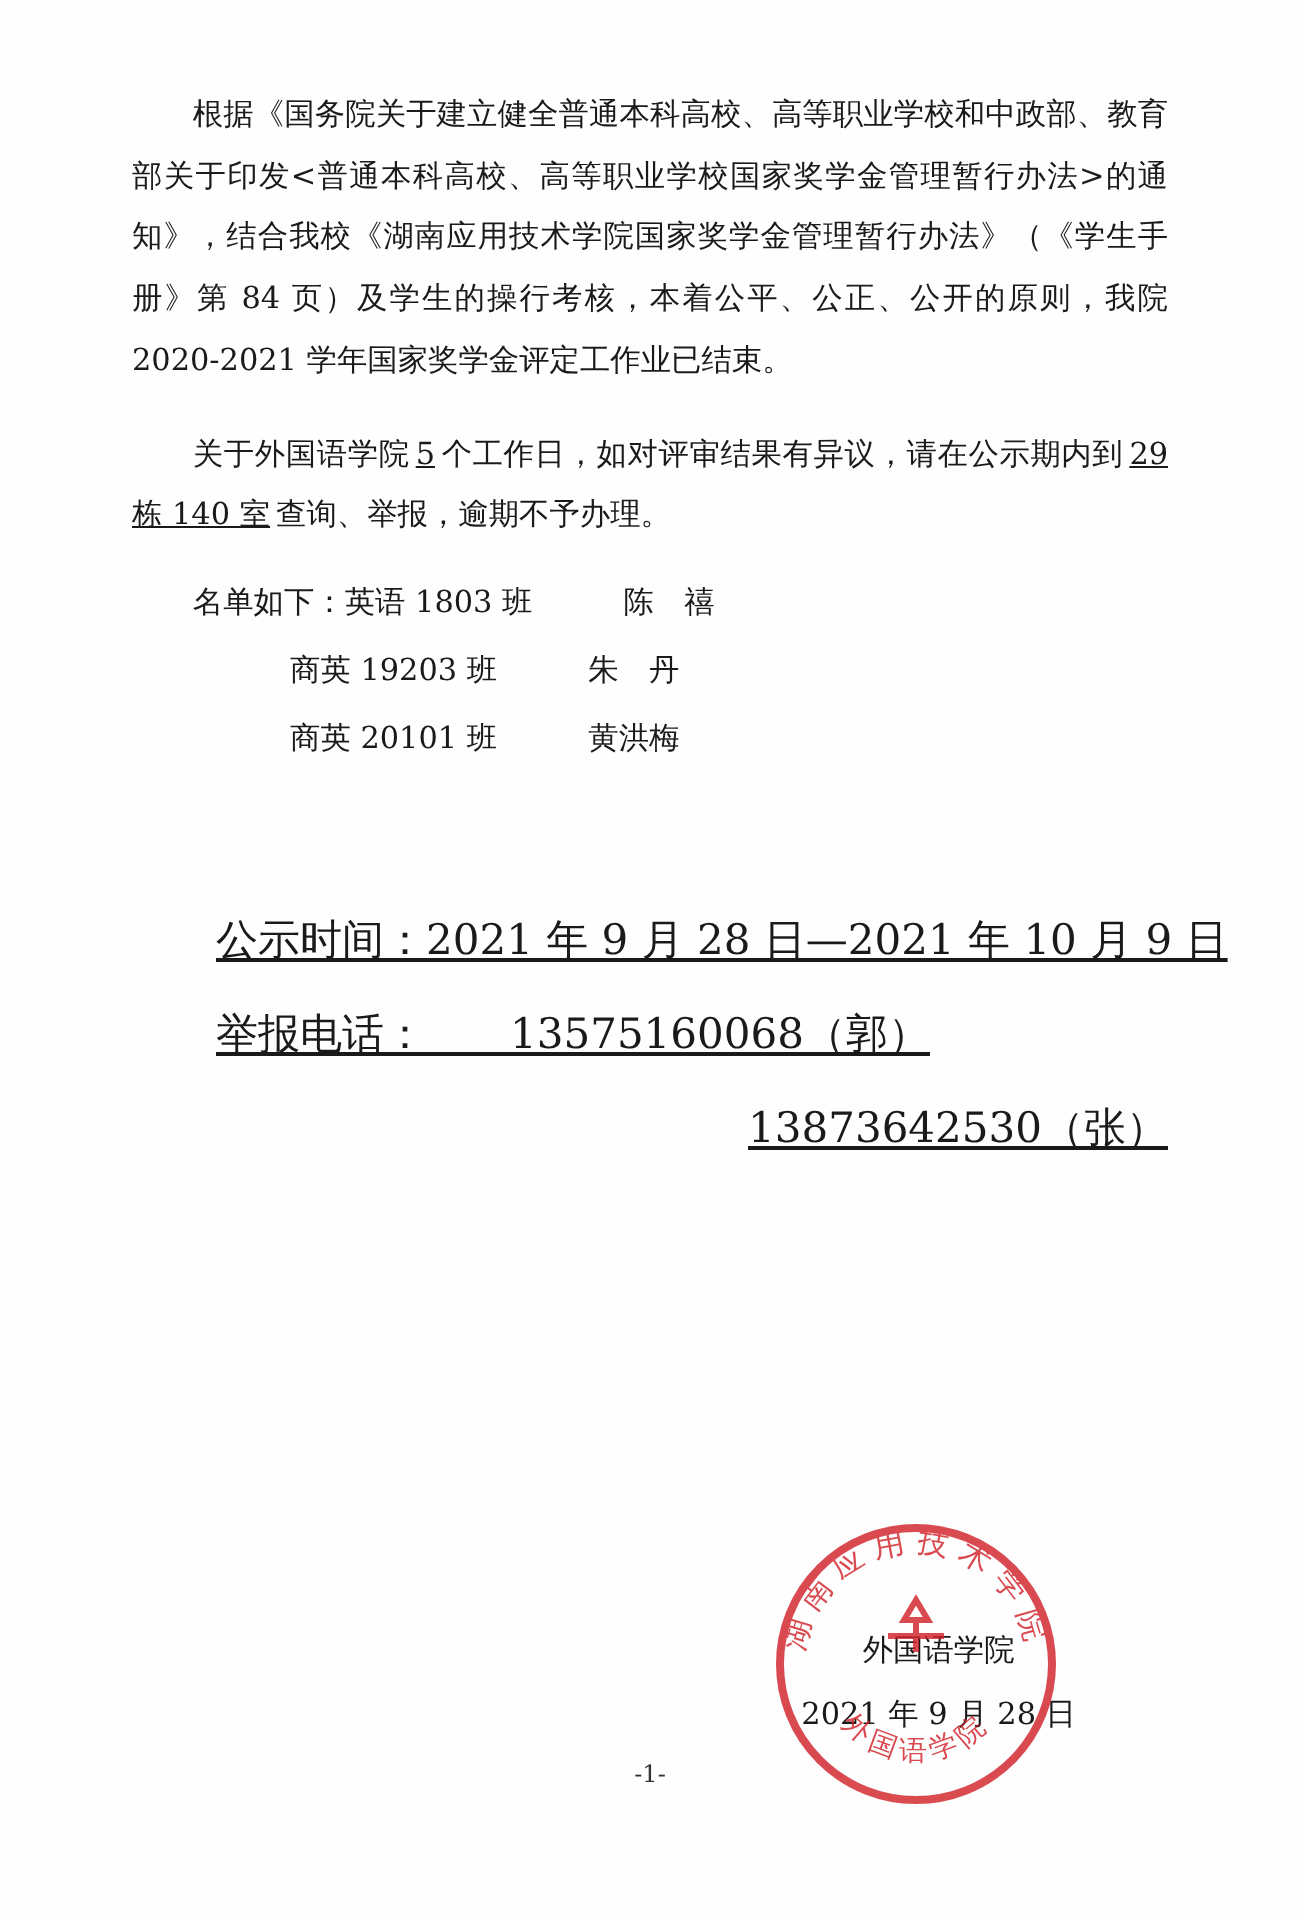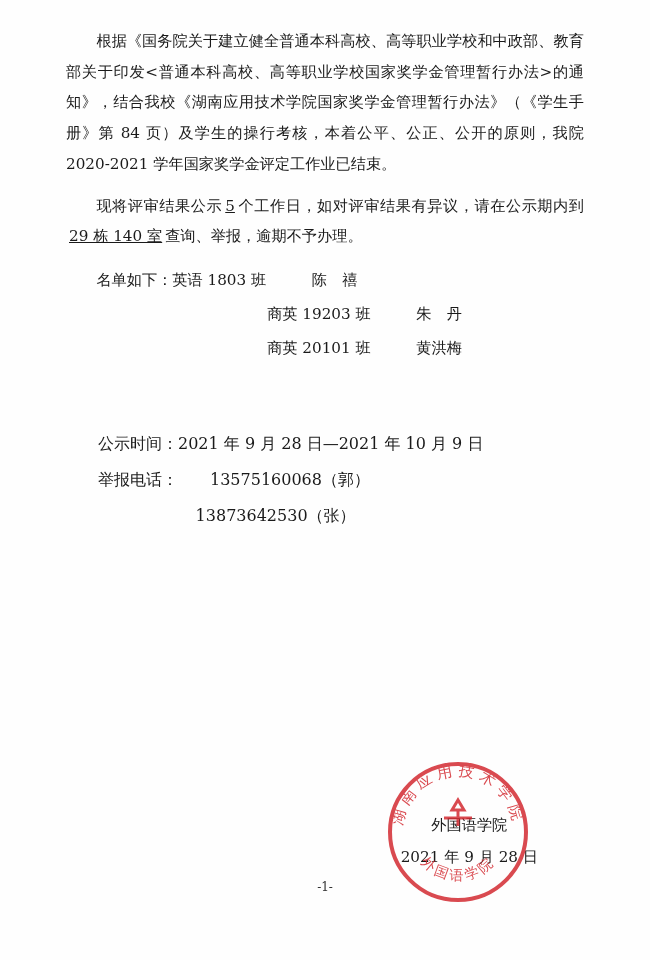--- a/index.html
+++ b/index.html
@@ -28,21 +28,21 @@
     font-weight: bold;
     line-height: 1.75;
     text-align: center;
     letter-spacing: 0.5px;
     font-family: "DejaVu Serif", "Liberation Serif", serif;
   }
   .body-block {
     padding: 26px 66px 0 66px;
   }
   p.para {
-    margin: 0 0 11px 0;
+    margin: 16px 0 11px 0;
     font-size: 15.2px;
     line-height: 2.02;
     text-align: justify;
     text-justify: inter-ideograph;
     text-indent: 2em;
   }
   .underline {
     text-decoration: underline;
     padding: 0 3px;
   }
@@ -52,34 +52,35 @@
   }
   .name-row {
     font-size: 15.2px;
     line-height: 2.25;
     text-indent: 2em;
     margin: 0;
     white-space: pre;
   }
   .name-row.indented {
     text-indent: 5.2em;
-    text-align: center;
   }
   .tail-block {
     padding: 60px 66px 0 66px;
   }
   .tail-row {
-    font-size: 16px;
+    font-size: 21px;
     line-height: 2.25;
     text-indent: 2em;
     margin: 0;
     white-space: pre;
+    text-decoration: underline;
   }
   .tail-row.phone2 {
     text-indent: 8.1em;
+    text-align: right;
   }
   .sign-block {
     position: absolute;
     right: 112px;
     top: 810px;
     text-align: center;
     font-size: 15.2px;
     line-height: 2.1;
     z-index: 3;
   }
@@ -109,21 +110,21 @@
 </head>
 <body>
 
 <div class="page">
 
 
   <div class="body-block">
 
     <p class="para">根据《国务院关于建立健全普通本科高校、高等职业学校和中政部、教育部关于印发&lt;普通本科高校、高等职业学校国家奖学金管理暂行办法&gt;的通知》，结合我校《湖南应用技术学院国家奖学金管理暂行办法》（《学生手册》第 84 页）及学生的操行考核，本着公平、公正、公开的原则，我院 2020-2021 学年国家奖学金评定工作业已结束。</p>
 
-    <p class="para"><span>现将评审结果公示</span><span class="underline">5</span><span>个工作日，如对评审结果有异议，请在公示期内到</span><span class="underline">29 栋 140 室</span><span>查询、举报，逾期不予办理。</span></p>
+    <p class="para"><span>关于外国语学院</span><span class="underline">5</span><span>个工作日，如对评审结果有异议，请在公示期内到</span><span class="underline">29 栋 140 室</span><span>查询、举报，逾期不予办理。</span></p>
 
     <div class="name-list">
       <p class="name-row"><span>名单如下：</span><span>英语 1803 班</span><span>　　　</span><span>陈　禧</span></p>
       <p class="name-row indented"><span>商英 19203 班</span><span>　　　</span><span>朱　丹</span></p>
       <p class="name-row indented"><span>商英 20101 班</span><span>　　　</span><span>黄洪梅</span></p>
     </div>
   </div>
 
   <div class="tail-block">
     <p class="tail-row">公示时间：2021 年 9 月 28 日—2021 年 10 月 9 日</p>

